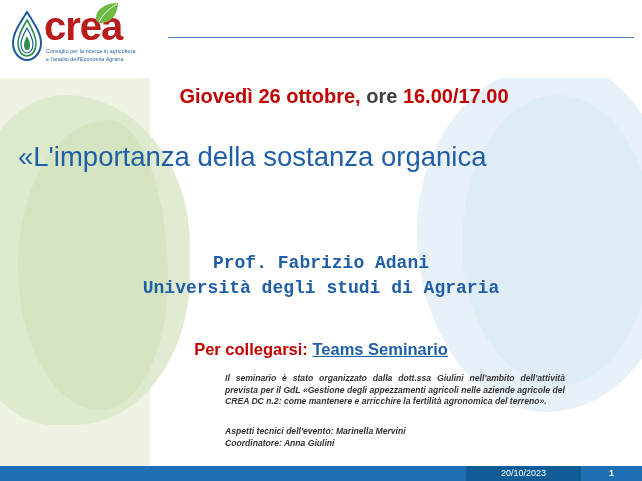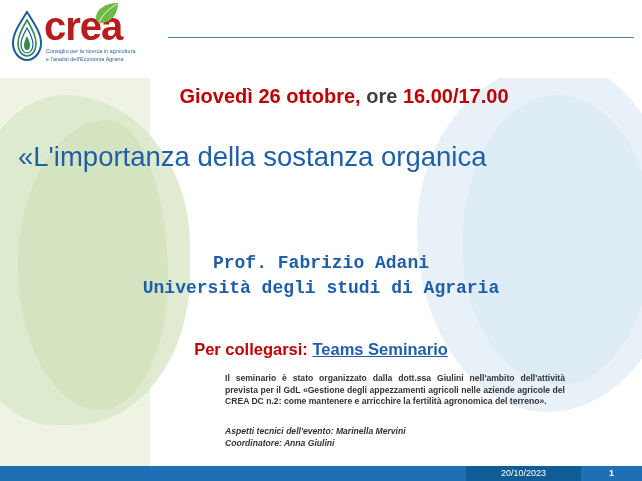--- a/index.html
+++ b/index.html
@@ -205,20 +205,21 @@
     text-decoration: underline;
     cursor: pointer;
   }
   .note {
     position: absolute;
     left: 225px;
     top: 295px;
     width: 340px;
     font-size: 8.6px;
     line-height: 11.6px;
+    font-style: italic;
     color: #333333;
     text-align: justify;
     font-weight: bold;
   }
   .credits {
     position: absolute;
     left: 225px;
     top: 348px;
     width: 340px;
     font-size: 8.6px;

